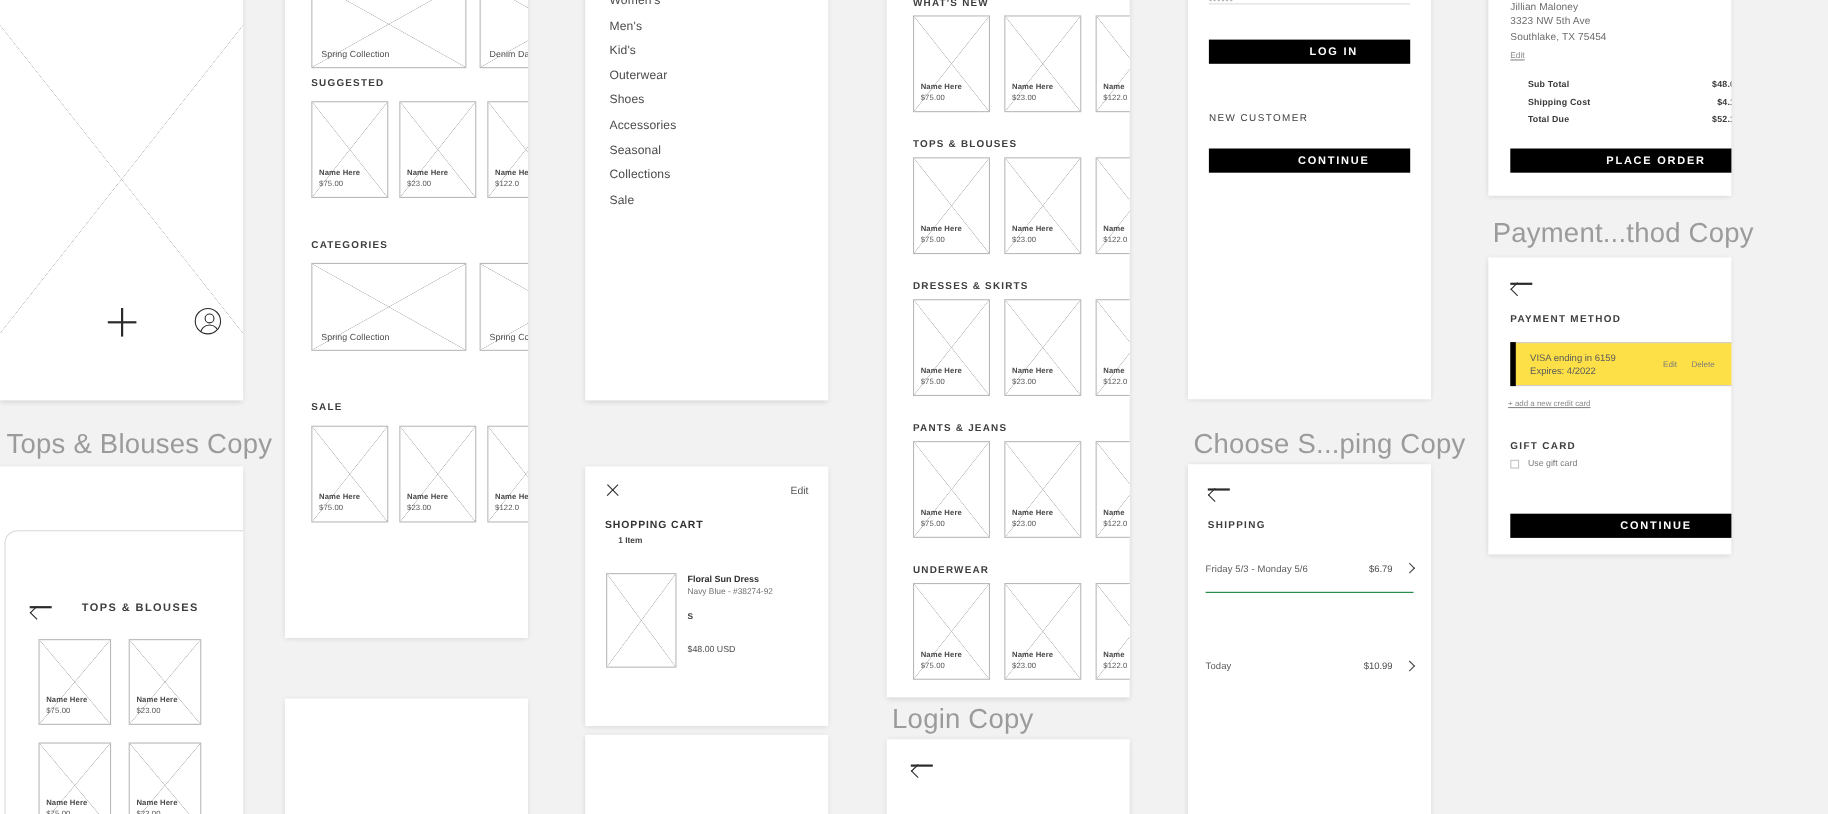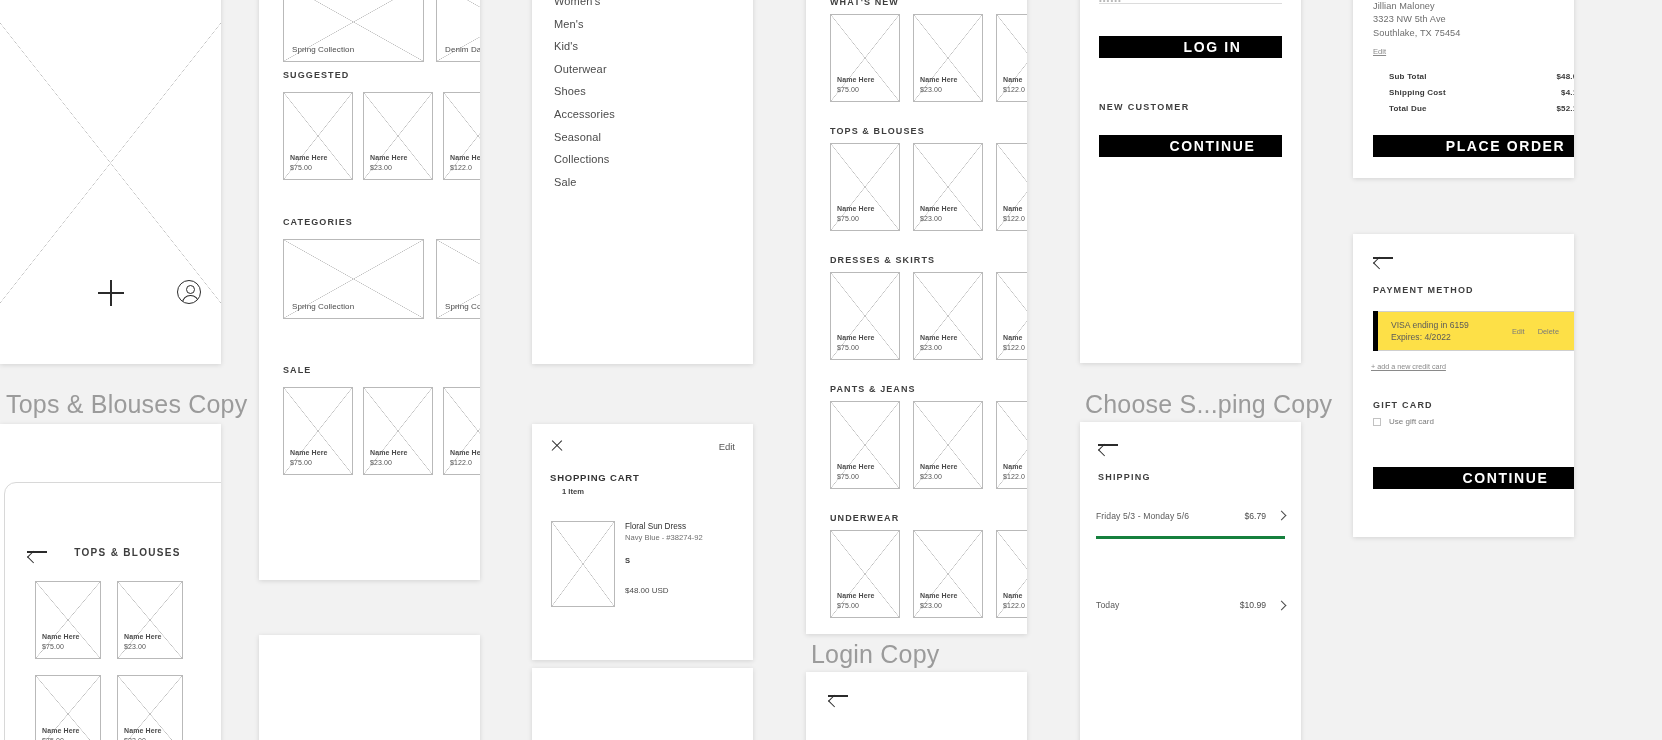--- a/index.html
+++ b/index.html
@@ -139,45 +139,45 @@
   #ab-catalog { left: 806px; top: -50px; width: 221px; height: 684px; }
 
   
   #lbl-login { left: 811px; top: 640px; }
   #ab-login2 { left: 806px; top: 672px; width: 221px; height: 90px; }
 
   
   #ab-login { left: 1080px; top: -52px; width: 221px; height: 415px; }
   .btn-dark {
     background: #000; color: #fff; text-align: left;
-    font-size: 14px; font-weight: 700; letter-spacing: 1.6px;
+    font-size: 10px; font-weight: 700; letter-spacing: 1.6px;
     display: flex; align-items: center; justify-content: center; padding-left: 44px;
   }
 
   
   #lbl-shipping { left: 1085px; top: 390px; }
   #ab-shipping { left: 1080px; top: 422px; width: 221px; height: 338px; }
   .ship-row {
     position: absolute; left: 16px; right: 16px; height: 44px;
-    border-bottom: 3px solid #15803d;
+    border-bottom: 1px solid #15803d;
     display: flex; align-items: center;
   }
   .ship-name { font-size: 8.6px; color: #5a5a5a; flex: 1; letter-spacing: .1px; }
   .ship-price { font-size: 8.6px; color: #4a4a4a; margin-right: 12px; }
   .chev { width: 7px; height: 7px; border-right: 1.2px solid #4a4a4a; border-top: 1.2px solid #4a4a4a; transform: rotate(45deg); }
 
   
   #ab-review { left: 1353px; top: -62px; width: 221px; height: 240px; }
   .addr-line { font-size: 9.2px; color: #6d6d6d; line-height: 13.4px; letter-spacing: .1px; }
   .edit-link { font-size: 7.6px; color: #8a8a8a; text-decoration: underline; margin-top: 5px; display:inline-block; }
   .tot-row { display: flex; justify-content: space-between; font-size: 8px; font-weight: 700; color: #3a3a3a; margin-bottom: 7px; letter-spacing: .2px; }
 
   
   #lbl-payment { left: 1357px; top: 198px; }
-  #ab-payment { left: 1353px; top: 234px; width: 221px; height: 303px; }
+  #ab-payment { left: 1353px; top: 234px; width: 221px; height: 270px; }
   .card-box {
     position: absolute; left: 20px; right: -16px; height: 40px;
     border: 1px solid #cfcfcf; background: #fde047;
     display: flex; align-items: center;
   }
   .card-box .accent { position:absolute; left: -1px; top: -1px; bottom: -1px; width: 5px; background: #000; }
   .card-txt { font-size: 8.6px; color: #5a5a5a; line-height: 12px; margin-left: 17px; }
   .card-actions { position: absolute; right: 30px; display: flex; gap: 13px; font-size: 7.4px; color: #7a7a7a; }
   .addcard { font-size: 7.2px; color: #8a8a8a; text-decoration: underline; }
   .chk { width: 8px; height: 8px; border: 1px solid #c2c2c2; display:inline-block; vertical-align: middle; }
@@ -316,21 +316,21 @@
       <div class="nav-item">Sale</div>
     </div>
   </div>
 
   <div class="artboard" id="ab-checkout">
     <div class="x-close"></div>
     <div style="position:absolute;right:18px;top:17px;font-size:9.5px;color:#555">Edit</div>
     <div style="position:absolute;left:18px;top:48px;font-size:9.5px;font-weight:700;letter-spacing:.8px;color:#333">SHOPPING CART</div>
     <div style="position:absolute;left:30px;top:63px;font-size:7.6px;font-weight:700;color:#444">1 Item</div>
     <div class="ph" style="position:absolute;left:19px;top:97px;width:64px;height:86px"></div>
-    <div style="position:absolute;left:93px;top:98px;font-size:8.2px;font-weight:400;color:#2e2e2e">Floral Sun Dress</div>
+    <div style="position:absolute;left:93px;top:98px;font-size:8.2px;font-weight:700;color:#2e2e2e">Floral Sun Dress</div>
     <div style="position:absolute;left:93px;top:109px;font-size:7.6px;color:#6f6f6f">Navy Blue - #38274-92</div>
     <div style="position:absolute;left:93px;top:132px;font-size:7.6px;font-weight:700;color:#3a3a3a">S</div>
     <div style="position:absolute;left:93px;top:162px;font-size:8px;color:#4a4a4a">$48.00 USD</div>
   </div>
   <div class="artboard" id="ab-checkout2"></div>
 
   <div class="artboard" id="ab-catalog">
 
     <div class="sec-head" style="position:absolute;left:24px;top:47px">WHAT'S NEW</div>
     <div style="position:absolute;left:24px;top:64px;display:flex;gap:13px">
@@ -446,21 +446,21 @@
   <div class="frame-label" id="lbl-login">Login Copy</div>
   <div class="artboard" id="ab-login2">
     <div style="position:absolute;left:22px;top:18px">
         <div class="back-arrow"></div>
       </div>
   </div>
 
   <div class="artboard" id="ab-login">
     <div class="pw-field" style="top:48px">••••••</div>
     <div class="btn-dark" style="position:absolute;left:19px;right:19px;top:88px;height:22px">LOG IN</div>
-    <div style="position:absolute;left:19px;top:154px;font-size:9px;font-weight:700;letter-spacing:1.3px;color:#3d3d3d">NEW CUSTOMER</div>
+    <div style="position:absolute;left:19px;top:154px;font-size:9px;font-weight:400;letter-spacing:1.3px;color:#3d3d3d">NEW CUSTOMER</div>
     <div class="btn-dark" style="position:absolute;left:19px;right:19px;top:187px;height:22px">CONTINUE</div>
   </div>
 
   <div class="frame-label" id="lbl-shipping">Choose S...ping Copy</div>
   <div class="artboard" id="ab-shipping">
     <div style="position:absolute;left:18px;top:17px">
         <div class="back-arrow"></div>
       </div>
     <div style="position:absolute;left:18px;top:50px;font-size:9px;font-weight:700;letter-spacing:1.2px;color:#3d3d3d">SHIPPING</div>
 
@@ -493,20 +493,21 @@
           <span>$4.10 USD</span>
         </div>
       <div class="tot-row">
           <span>Total Due</span>
           <span>$52.10 USD</span>
         </div>
     </div>
     <div class="btn-dark" style="position:absolute;left:20px;right:-20px;top:197px;height:22px">PLACE ORDER</div>
   </div>
 
+  <div class="frame-label" id="lbl-payment">Payment...thod Copy</div>
   <div class="artboard" id="ab-payment">
     <div style="position:absolute;left:20px;top:18px">
         <div class="back-arrow"></div>
       </div>
     <div style="position:absolute;left:20px;top:51px;font-size:9px;font-weight:700;letter-spacing:1.2px;color:#3d3d3d">PAYMENT METHOD</div>
 
     <div class="card-box" style="top:77px">
       <div class="accent"></div>
       <div class="card-txt">
         <div>VISA ending in 6159</div>

